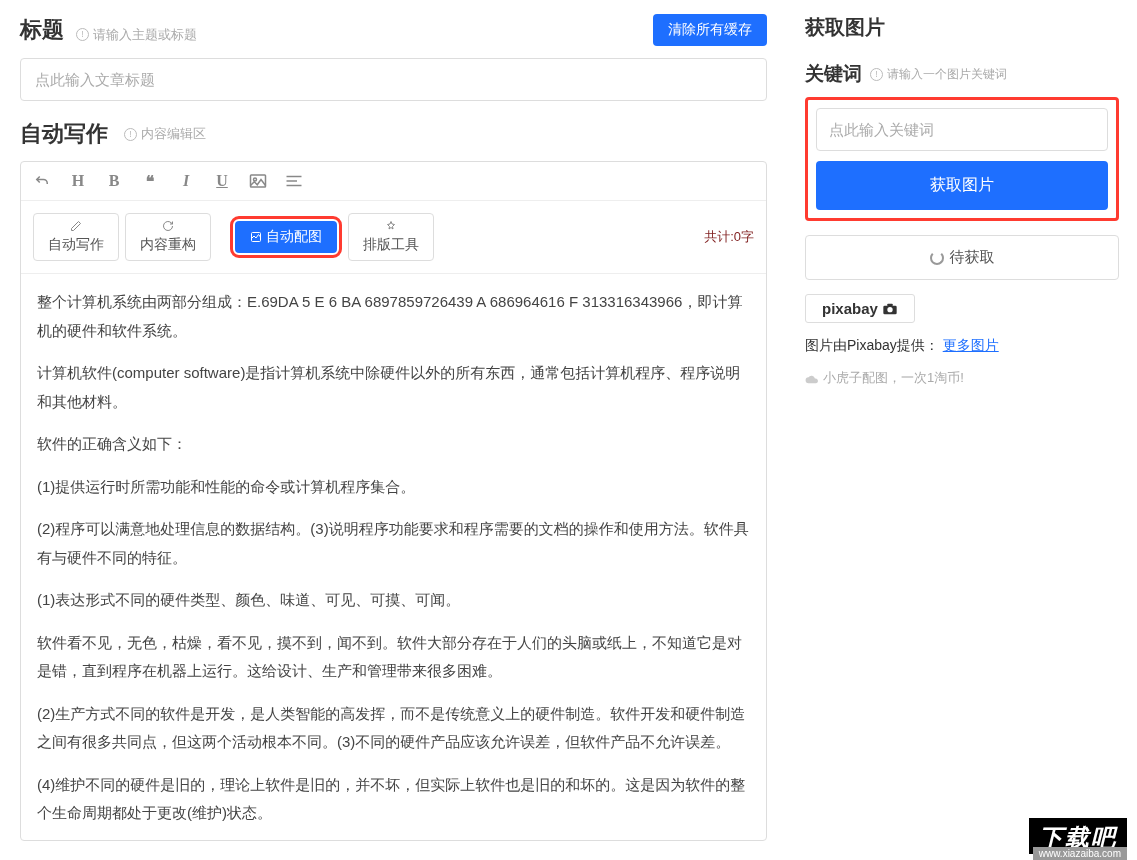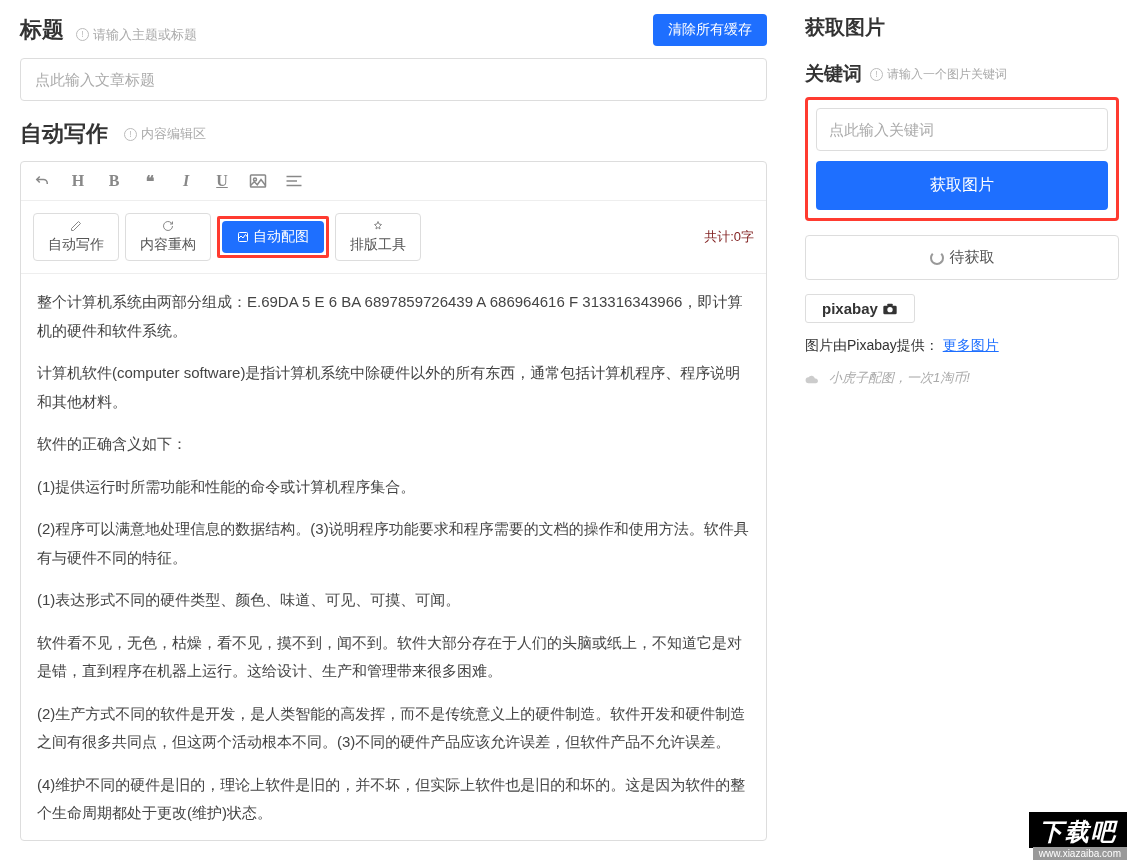--- a/index.html
+++ b/index.html
@@ -23,21 +23,21 @@
 
 .content-edit-header { display: flex; align-items: center; margin: 18px 0 12px; gap: 8px; }
 
 .editor-box { border: 1px solid #ddd; border-radius: 4px; }
 .toolbar { display: flex; align-items: center; padding: 10px 12px; gap: 18px; border-bottom: 1px solid #eee; }
 .tb-icon { width: 18px; height: 18px; color: #888; cursor: pointer; display: inline-flex; align-items: center; justify-content: center; font-size: 16px; font-weight: bold; }
 
 .action-row { display: flex; align-items: center; padding: 12px; gap: 6px; border-bottom: 1px solid #eee; }
 .action-row .spacer { flex: 1; }
 .word-count { font-size: 13px; color: #7f1d1d; }
-.highlight-box { border: 3px solid #ff3b30; padding: 2px; border-radius: 2px; display: inline-block; }
+.highlight-box { border: 3px solid #ff3b30; padding: 2px; border-radius: 9px; display: inline-block; margin-left: 13px; }
 
 .editor-content { padding: 14px 16px; font-size: 15px; color: #444; line-height: 1.9; height: 566px; overflow: hidden; }
 .editor-content p { margin-bottom: 14px; }
 
 .sb-section-title { font-size: 20px; font-weight: 700; color: #333; margin-bottom: 20px; }
 .sb-label { display: flex; align-items: center; gap: 8px; margin-bottom: 10px; }
 .sb-label-text { font-size: 19px; font-weight: 600; }
 .sb-hint { font-size: 12px; color: #aaa; display: inline-flex; align-items: center; gap: 4px; }
 
 .keyword-box { border: 3px solid #ff3b30; padding: 8px; border-radius: 4px; margin-bottom: 14px; }
@@ -47,24 +47,24 @@
 
 .pending-box { border: 1px solid #ddd; border-radius: 4px; padding: 12px; text-align: center; font-size: 15px; color: #555; margin-bottom: 14px; display: flex; align-items: center; justify-content: center; gap: 6px; }
 .spinner-icon { width: 14px; height: 14px; border: 2px solid #999; border-top-color: transparent; border-radius: 50%; display: inline-block; }
 
 .pixabay-tag { display: inline-flex; align-items: center; border: 1px solid #ddd; border-radius: 3px; padding: 5px 16px; font-size: 15px; font-weight: 600; color: #333; gap: 4px; margin-bottom: 14px; }
 .cam-icon { width: 16px; height: 12px; }
 
 .source-line { font-size: 14px; color: #333; margin-bottom: 14px; }
 .source-line a { color: #1e6fff; text-decoration: underline; }
 
-.footer-line { font-size: 13px; color: #aaa; display: flex; align-items: center; gap: 10px; font-style: italic; }
+.footer-line { font-size: 13px; color: #aaa; display: flex; align-items: center; gap: 4px; }
 .cloud-icon { width: 14px; height: 11px; }
 
-.watermark { position: absolute; right: 10px; bottom: 12px; background: #000; color: #fff; font-weight: 800; font-size: 24px; padding: 4px 10px 0; font-style: italic; letter-spacing: 2px; }
+.watermark { position: absolute; right: 10px; bottom: 6px; background: #000; color: #fff; font-weight: 800; font-size: 24px; padding: 4px 10px 0; font-style: italic; letter-spacing: 2px; }
 .watermark-url { position: absolute; right: 10px; bottom: 0; background: #999; color: #fff; font-size: 10px; padding: 1px 6px; }
 
 svg { display: block; }
 </style>
 </head>
 <body>
 
 <div class="container">
   <div class="main">
     <div class="section-header">

